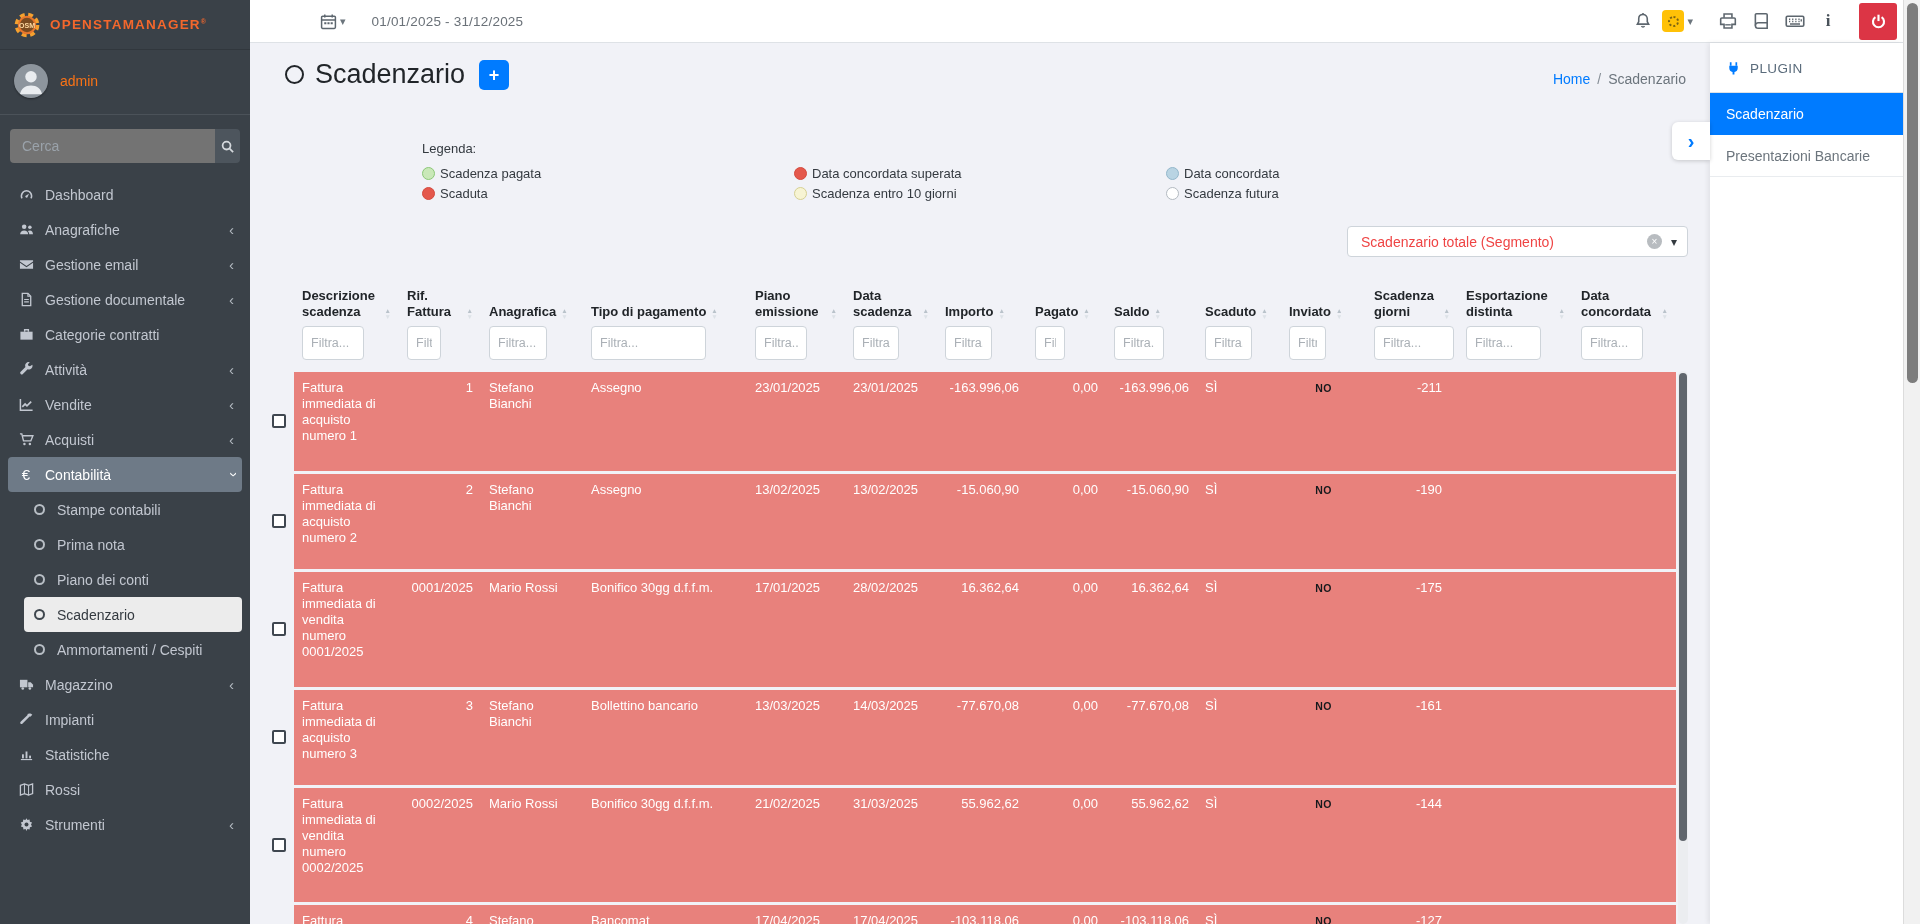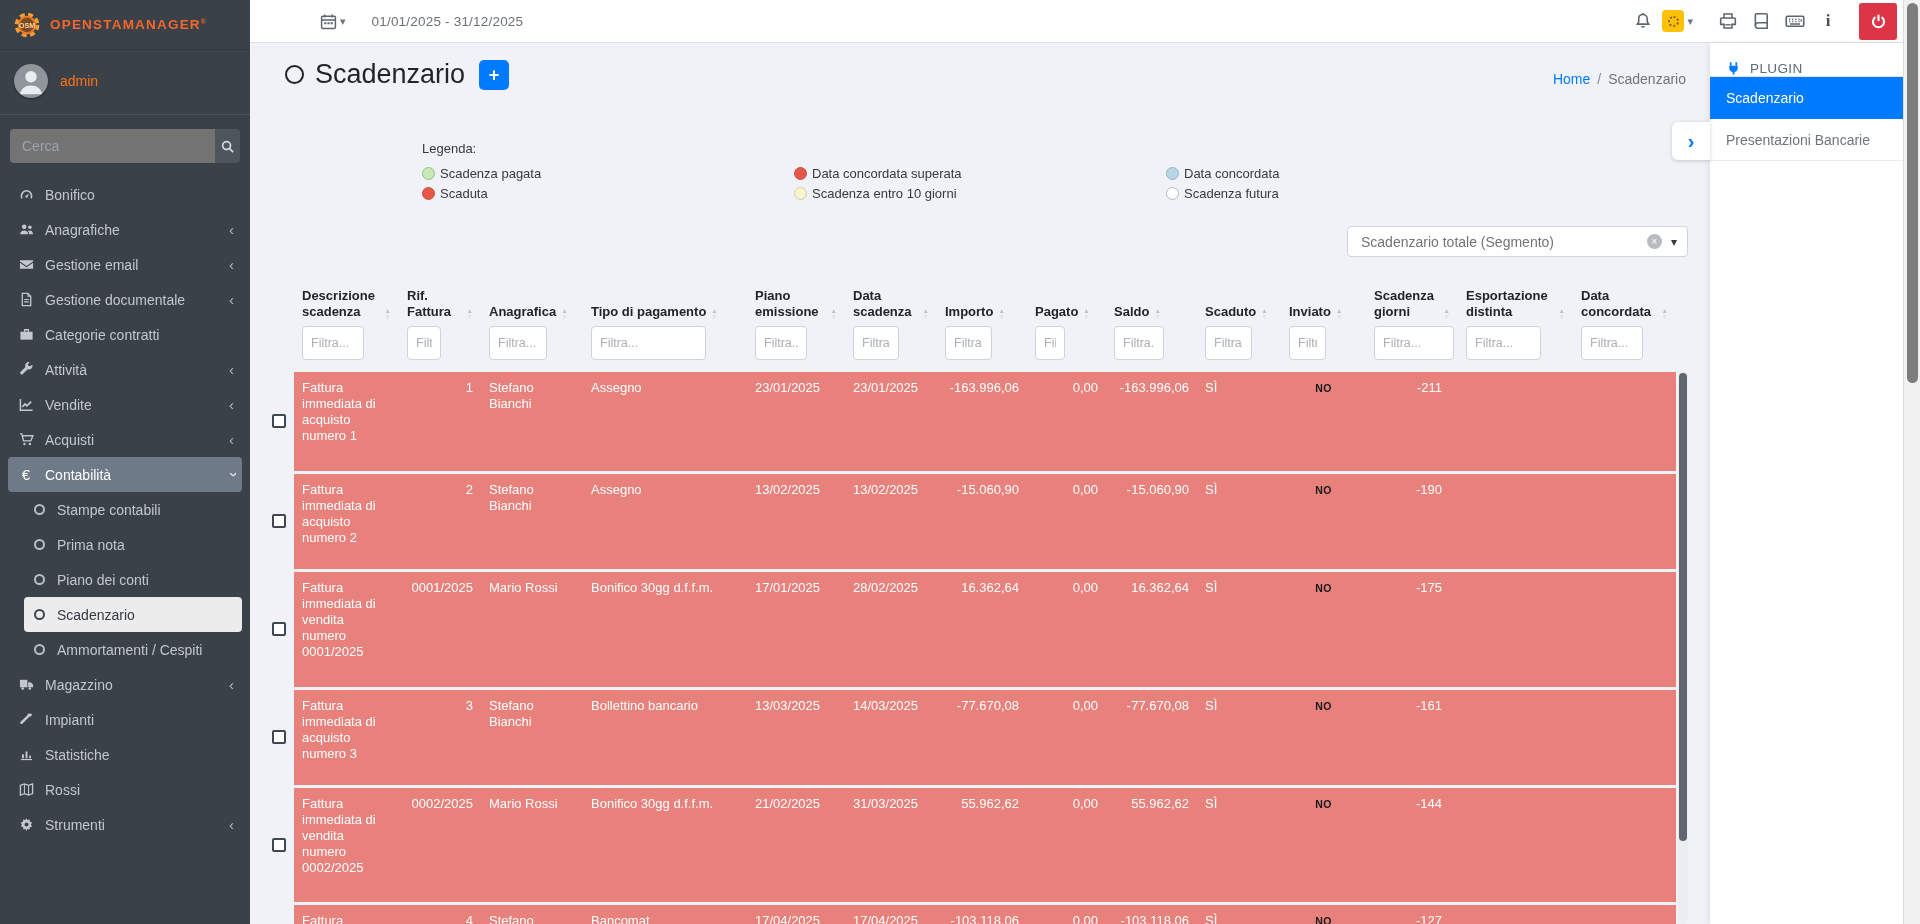--- a/index.html
+++ b/index.html
@@ -55,21 +55,21 @@
   .breadcrumb a { color:#007bff; text-decoration:none; cursor:pointer; }
   .bc-sep { margin:0 7px; color:#868e96; }
 
   .legend { position:absolute; left:172px; top:98px; font-size:13px; color:#343a40; }
   .legend-title { margin-bottom:9px; }
   .legend-grid { display:grid; grid-template-columns:372px 372px 372px; row-gap:4px; }
   .lg-item { display:flex; align-items:center; height:16px; }
   .dot { width:13px; height:13px; border-radius:50%; margin-right:5px; flex:0 0 auto; border:1px solid transparent; }
 
   .segment { position:absolute; left:1097px; top:183px; width:341px; height:31px; background:#fff; border:1px solid #ced4da; border-radius:4px; display:flex; align-items:center; padding:0 10px 0 13px; cursor:pointer; }
-  .segment-label { color:#737373; font-size:14px; flex:1; white-space:nowrap; overflow:hidden; }
+  .segment-label { color:#ef4444; font-size:14px; flex:1; white-space:nowrap; overflow:hidden; }
   .clear-x { width:15px; height:15px; border-radius:50%; background:#b8bcc0; color:#fff; font-size:10px; line-height:15px; text-align:center; margin-right:9px; cursor:pointer; }
   .seg-caret { color:#343a40; font-size:12px; }
 
   
   .table-wrap { position:absolute; left:22px; top:241px; width:1404px; }
   table { border-collapse:collapse; table-layout:fixed; width:1404px; }
   col.c0{width:22px} col.c1{width:105px} col.c2{width:82px} col.c3{width:102px} col.c4{width:164px}
   col.c5{width:98px} col.c6{width:92px} col.c7{width:90px} col.c8{width:79px} col.c9{width:91px}
   col.c10{width:84px} col.c11{width:85px} col.c12{width:92px} col.c13{width:115px} col.c14{width:103px}
   th { text-align:left; vertical-align:bottom; padding:4px 8px 3px; font-size:13px; color:#212529; }
@@ -91,21 +91,21 @@
   td.giorni { text-align:right; padding-right:16px; }
   td.ctr { text-align:center; }
   .no-badge { color:#15191c; font-size:10.5px; font-weight:bold; letter-spacing:.3px; }
   tr.h100{height:100px} tr.h98{height:98px} tr.h118{height:118px} tr.h117{height:117px} tr.h120{height:120px}
 
   .table-scrollbar { position:absolute; left:1428px; top:328px; width:10px; height:553px; background:#ebedf0; border-radius:5px; }
   .table-scrollbar .thumb { position:absolute; left:1px; top:2px; width:8px; height:468px; background:#60666d; border-radius:4px; }
 
   
   .plugin-panel { position:absolute; left:1710px; top:43px; width:193px; height:881px; background:#fff; box-shadow:-2px 0 5px rgba(0,0,0,.07); z-index:6; }
-  .plugin-header { display:flex; align-items:center; gap:9px; padding:18px 16px 0; color:#5a6b7b; font-size:13.5px; letter-spacing:.4px; border-bottom:1px solid #dee2e6; }
+  .plugin-header { display:flex; align-items:center; gap:9px; padding:18px 16px 16px; color:#5a6b7b; font-size:13.5px; letter-spacing:.4px; border-bottom:1px solid #dee2e6; }
   .plugin-header svg { color:#007bff; }
   .plugin-item { padding:0 16px; height:42px; display:flex; align-items:center; font-size:14px; color:#6c757d; border-bottom:1px solid #e9ecef; cursor:pointer; }
   .plugin-item.active { background:#007bff; color:#fff; border-bottom-color:#007bff; }
 
   .panel-toggle { position:absolute; left:1672px; top:122px; width:38px; height:38px; background:#fff; border:none; border-radius:6px 0 0 6px; box-shadow:0 1px 4px rgba(0,0,0,.18); color:#007bff; font-size:20px; font-weight:bold; cursor:pointer; z-index:7; }
 
   
   .win-scroll { position:absolute; right:0; top:0; width:17px; height:924px; background:#f1f1f1; border-left:1px solid #dcdcdc; z-index:8; }
   .win-scroll .thumb { position:absolute; left:3px; top:3px; width:11px; height:380px; background:#7d7d7d; border-radius:6px; }
 </style>
@@ -148,21 +148,21 @@
   </div>
 
   <nav class="menu">
     <div class="mi">
       <span class="mi-ic">
           <svg viewBox="0 0 16 16" fill="currentColor">
             <path d="M8 3.2A6.3 6.3 0 0 0 1.7 9.5c0 1.1.3 2.1.9 3l1.3-.9A4.7 4.7 0 0 1 8 4.8a4.7 4.7 0 0 1 4.1 6.8l1.3.9c.6-.9.9-1.9.9-3A6.3 6.3 0 0 0 8 3.2z"></path>
             <path d="M9 10.8a1.25 1.25 0 1 1-1.9-1.6l3.6-2.1z"></path>
           </svg>
         </span>
-      <span>Bonifico</span>
+      <span>Dashboard</span>
     </div>
     <div class="mi">
       <span class="mi-ic">
           <svg viewBox="0 0 16 16" fill="currentColor">
             <circle cx="5.5" cy="5" r="2.4"></circle>
             <circle cx="11.6" cy="5.6" r="1.9"></circle>
             <path d="M1.2 13c0-2.4 1.9-3.9 4.3-3.9s4.3 1.5 4.3 3.9z"></path>
             <path d="M10.9 13c0-1.5-.6-2.7-1.5-3.5.6-.3 1.3-.5 2.2-.5 2 0 3.3 1.4 3.3 4z"></path>
           </svg>
         </span>

